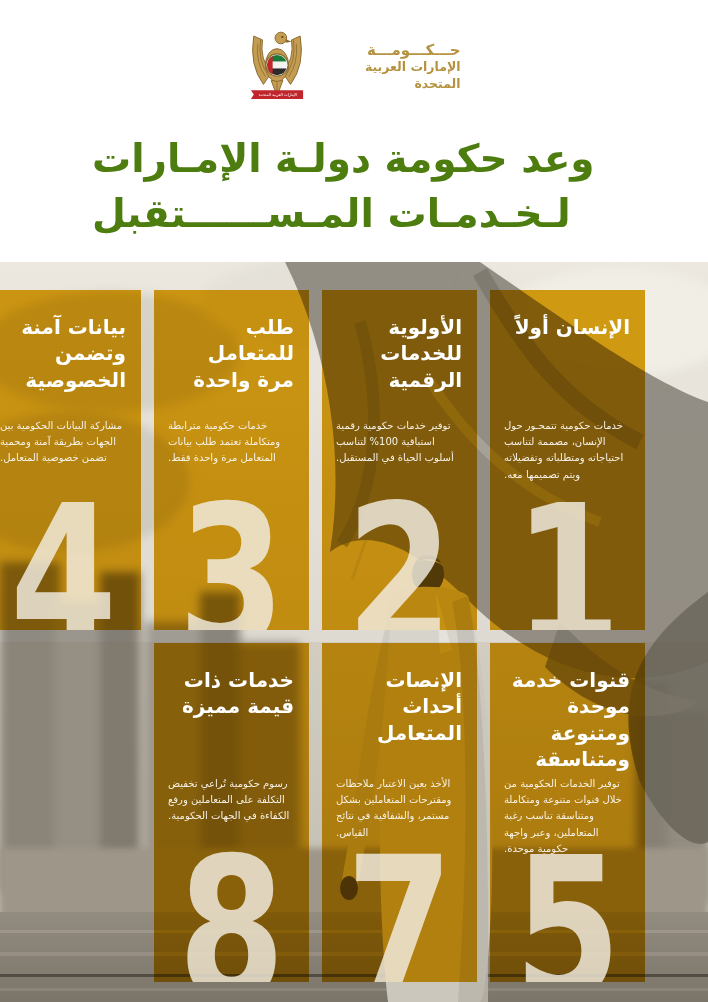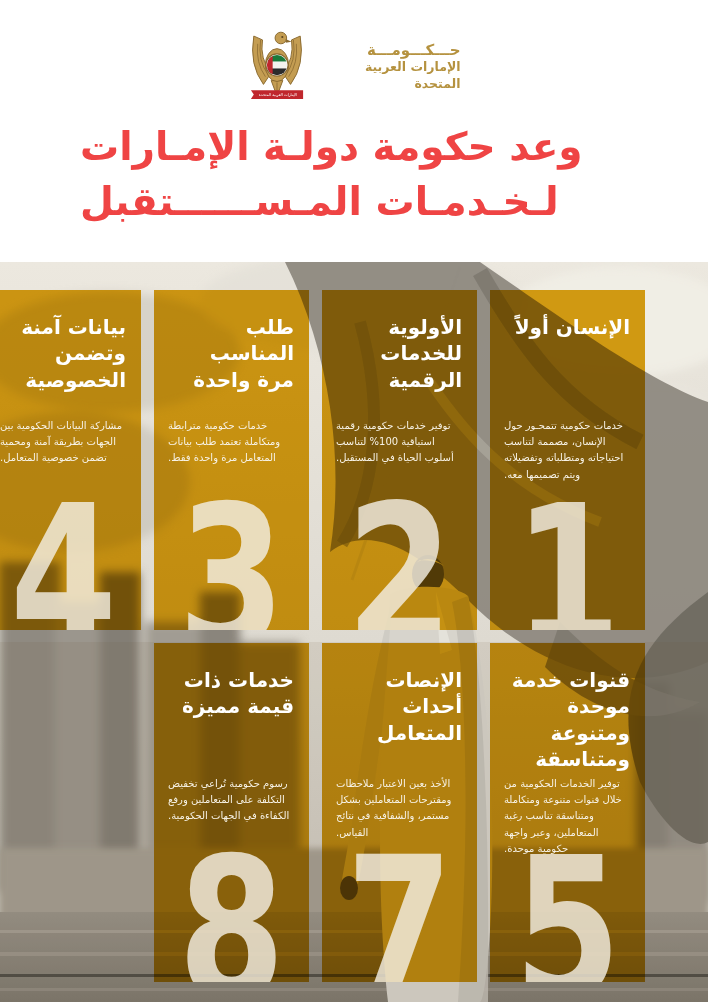--- a/index.html
+++ b/index.html
@@ -6,21 +6,21 @@
   body{background:#ffffff;font-family:"DejaVu Sans", sans-serif;}
   .poster{position:relative;width:708px;height:1002px;margin:0 auto;background:#fff;overflow:hidden;}
 
   
   .header{position:relative;height:288px;background:#fff;}
   .logo-row{position:absolute;top:30px;left:0;width:100%;display:flex;justify-content:center;align-items:center;gap:13px;}
   .emblem{width:58px;height:74px;flex:0 0 auto;}
   .logo-text{direction:rtl;text-align:right;color:#b5923f;width:142px;}
   .logo-text .gov{font-size:15px;font-weight:bold;letter-spacing:.5px;line-height:1.15;}
   .logo-text .country{font-size:12.5px;font-weight:bold;line-height:1.3;}
-  .main-title{position:absolute;top:118px;left:78px;width:560px;margin:2px;direction:rtl;text-align:left;color:#ef4444;font-weight:bold;font-size:39px;line-height:1.4;}
+  .main-title{position:absolute;top:118px;left:78px;width:560px;margin:14px;direction:rtl;text-align:left;color:#4d7c0f;font-weight:bold;font-size:39px;line-height:1.4;}
   .main-title span{display:block;}
 
   
   .photo{position:absolute;top:262px;left:0;width:708px;height:740px;isolation:isolate;overflow:hidden;background:#e7e3da;}
   .scene{position:absolute;inset:0;display:block;}
 
   
   .row{position:absolute;left:66px;width:579px;display:flex;gap:13px;direction:rtl;}
   .row-top{top:28px;height:340px;}
   .row-bottom{top:381px;height:339px;}
@@ -166,21 +166,21 @@
         <div class="card-number">1</div>
       </article>
       <article class="card">
         <div class="card-bg"></div>
         <h2 class="card-title">الأولوية للخدمات الرقمية</h2>
         <p class="card-body">توفير خدمات حكومية رقمية استباقية 100% لتناسب أسلوب الحياة في المستقبل.</p>
         <div class="card-number">2</div>
       </article>
       <article class="card">
         <div class="card-bg"></div>
-        <h2 class="card-title">طلب المناسب مرة واحدة</h2>
+        <h2 class="card-title">طلب للمتعامل مرة واحدة</h2>
         <p class="card-body">خدمات حكومية مترابطة ومتكاملة تعتمد طلب بيانات المتعامل مرة واحدة فقط.</p>
         <div class="card-number">3</div>
       </article>
       <article class="card">
         <div class="card-bg"></div>
         <h2 class="card-title">بيانات آمنة وتضمن الخصوصية</h2>
         <p class="card-body">مشاركة البيانات الحكومية بين الجهات بطريقة آمنة ومحمية تضمن خصوصية المتعامل.</p>
         <div class="card-number">4</div>
       </article>
     </section>

